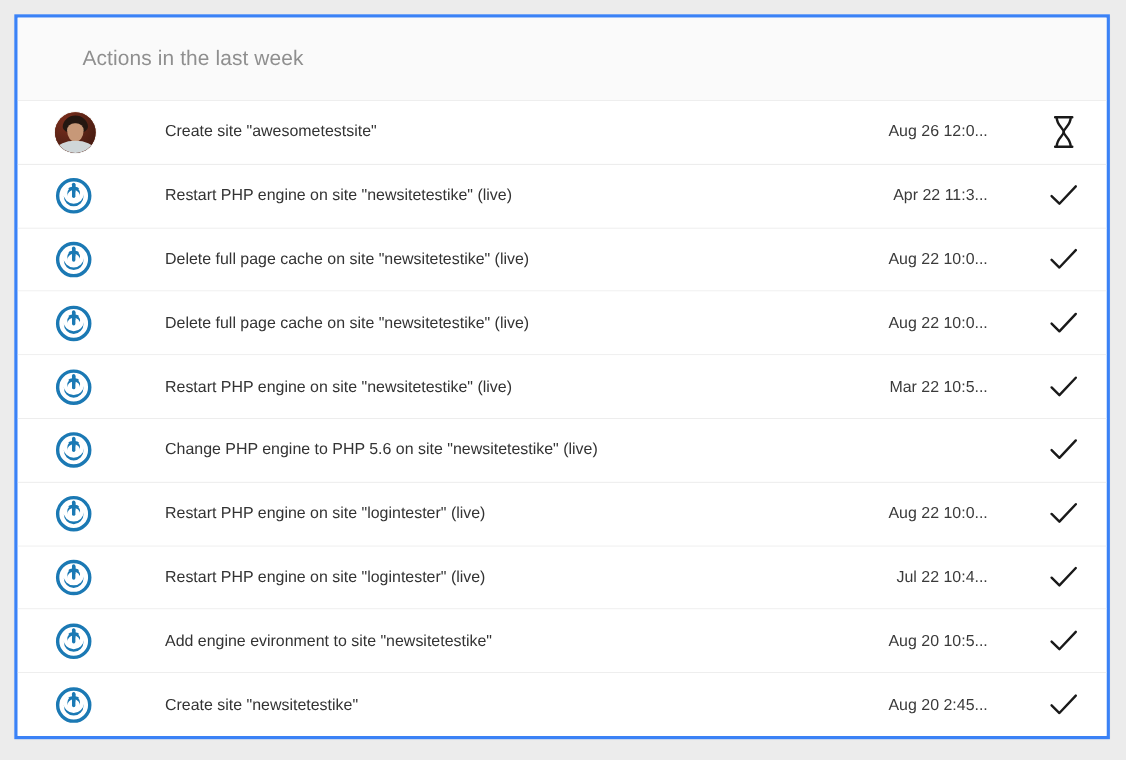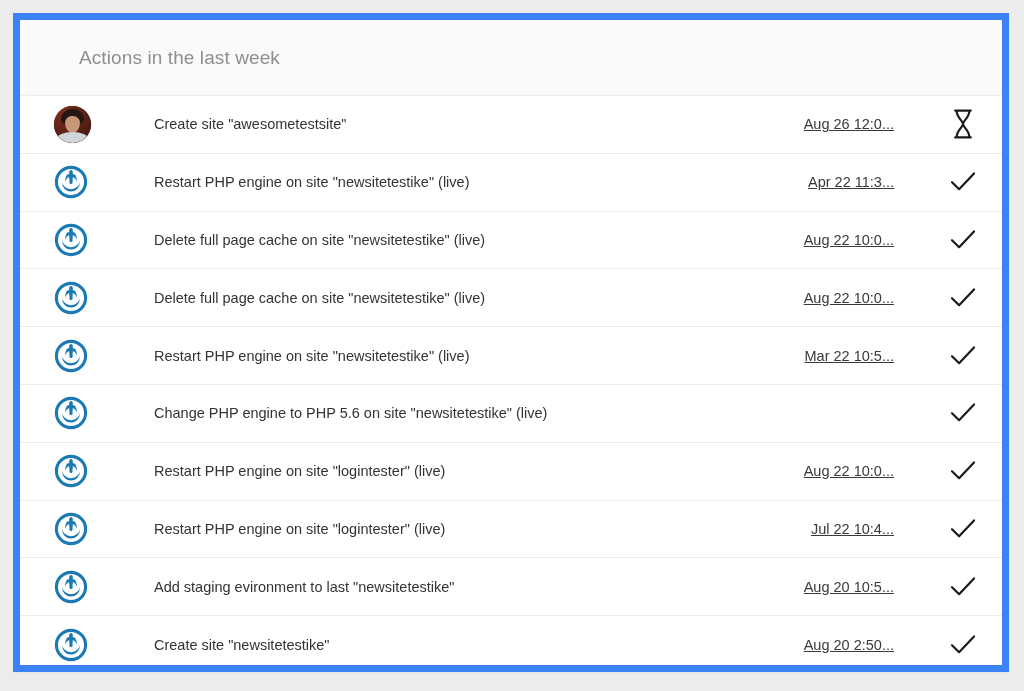--- a/index.html
+++ b/index.html
@@ -14,21 +14,21 @@
     overflow: hidden;
   }
 
   .activity-card {
     position: absolute;
     left: 13px;
     top: 13px;
     width: 996px;
     height: 659px;
     background: #ffffff;
-    border: 7px solid #3b82f6;
+    border: 3px solid #3b82f6;
     box-sizing: border-box;
     box-shadow: 0 1px 2px rgba(0,0,0,0.04);
     overflow: hidden;
   }
 
   .card-header {
     height: 76px;
     background: #fafafa;
     border-bottom: 1px solid #ededed;
     box-sizing: border-box;
@@ -133,21 +133,20 @@
 
   .cell-date {
     width: 190px;
     min-width: 190px;
     text-align: right;
     padding-right: 30px;
     box-sizing: border-box;
     font-size: 14.5px;
     color: #3a3a3a;
     white-space: nowrap;
-    text-decoration: underline;
   }
 
   .cell-status {
     width: 78px;
     min-width: 78px;
     display: flex;
     align-items: center;
     justify-content: center;
   }
   .status-glyph {
@@ -343,21 +342,21 @@
           <span>
             <svg class="power-icon" viewBox="0 0 34 34" xmlns="http://www.w3.org/2000/svg">
               <circle cx="17" cy="17" r="14.6" fill="none" stroke="#1b79b4" stroke-width="3.1"></circle>
               <circle cx="17" cy="17.6" r="7.4" fill="none" stroke="#1b79b4" stroke-width="3.1"></circle>
               <path d="M17 6.6 L17 17.4" fill="none" stroke="#1b79b4" stroke-width="3.1" stroke-linecap="round"></path>
               <path d="M22.6 9.6 A7.6 7.6 0 1 1 11.4 9.6" fill="none" stroke="#ffffff" stroke-width="3.6" stroke-linecap="butt"></path>
               <path d="M17 7.2 L17 13.2" fill="none" stroke="#1b79b4" stroke-width="3.1" stroke-linecap="round"></path>
             </svg>
           </span>
         </div>
-        <div class="cell-desc">Add staging evironment to last "newsitetestike"</div>
+        <div class="cell-desc">Add engine evironment to site "newsitetestike"</div>
         <div class="cell-date">Aug 20 10:5...</div>
         <div class="cell-status">
           <span>
             <svg class="status-glyph" width="26" height="22" viewBox="0 0 26 22" xmlns="http://www.w3.org/2000/svg">
               <path d="M2 11.2 L9.1 18.2 L24 2.4" fill="none" stroke="#1a1a1a" stroke-width="2.2" stroke-linecap="round" stroke-linejoin="round"></path>
             </svg>
           </span>
         </div>
       </div>
       <div class="activity-row">
@@ -366,21 +365,21 @@
             <svg class="power-icon" viewBox="0 0 34 34" xmlns="http://www.w3.org/2000/svg">
               <circle cx="17" cy="17" r="14.6" fill="none" stroke="#1b79b4" stroke-width="3.1"></circle>
               <circle cx="17" cy="17.6" r="7.4" fill="none" stroke="#1b79b4" stroke-width="3.1"></circle>
               <path d="M17 6.6 L17 17.4" fill="none" stroke="#1b79b4" stroke-width="3.1" stroke-linecap="round"></path>
               <path d="M22.6 9.6 A7.6 7.6 0 1 1 11.4 9.6" fill="none" stroke="#ffffff" stroke-width="3.6" stroke-linecap="butt"></path>
               <path d="M17 7.2 L17 13.2" fill="none" stroke="#1b79b4" stroke-width="3.1" stroke-linecap="round"></path>
             </svg>
           </span>
         </div>
         <div class="cell-desc">Create site "newsitetestike"</div>
-        <div class="cell-date">Aug 20 2:50...</div>
+        <div class="cell-date">Aug 20 2:45...</div>
         <div class="cell-status">
           <span>
             <svg class="status-glyph" width="26" height="22" viewBox="0 0 26 22" xmlns="http://www.w3.org/2000/svg">
               <path d="M2 11.2 L9.1 18.2 L24 2.4" fill="none" stroke="#1a1a1a" stroke-width="2.2" stroke-linecap="round" stroke-linejoin="round"></path>
             </svg>
           </span>
         </div>
       </div>
     </div>
 

